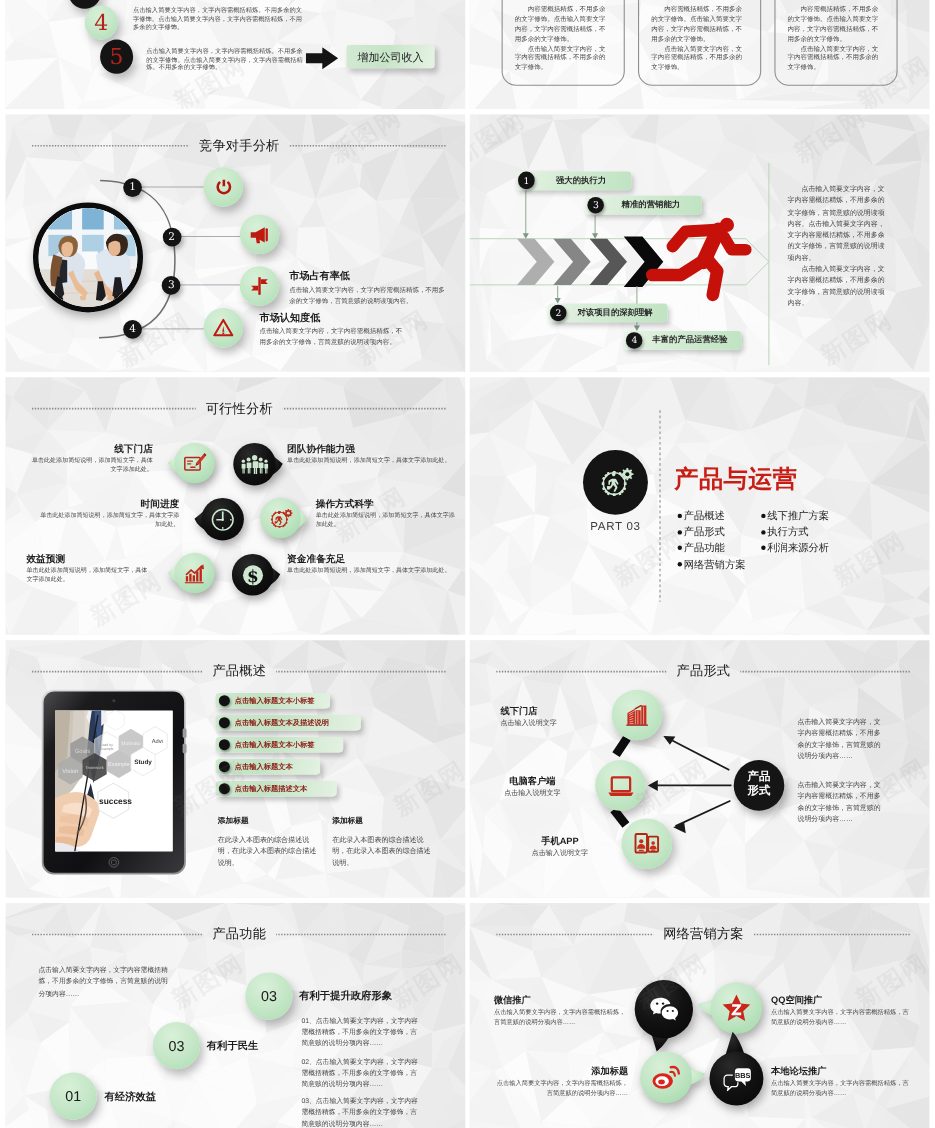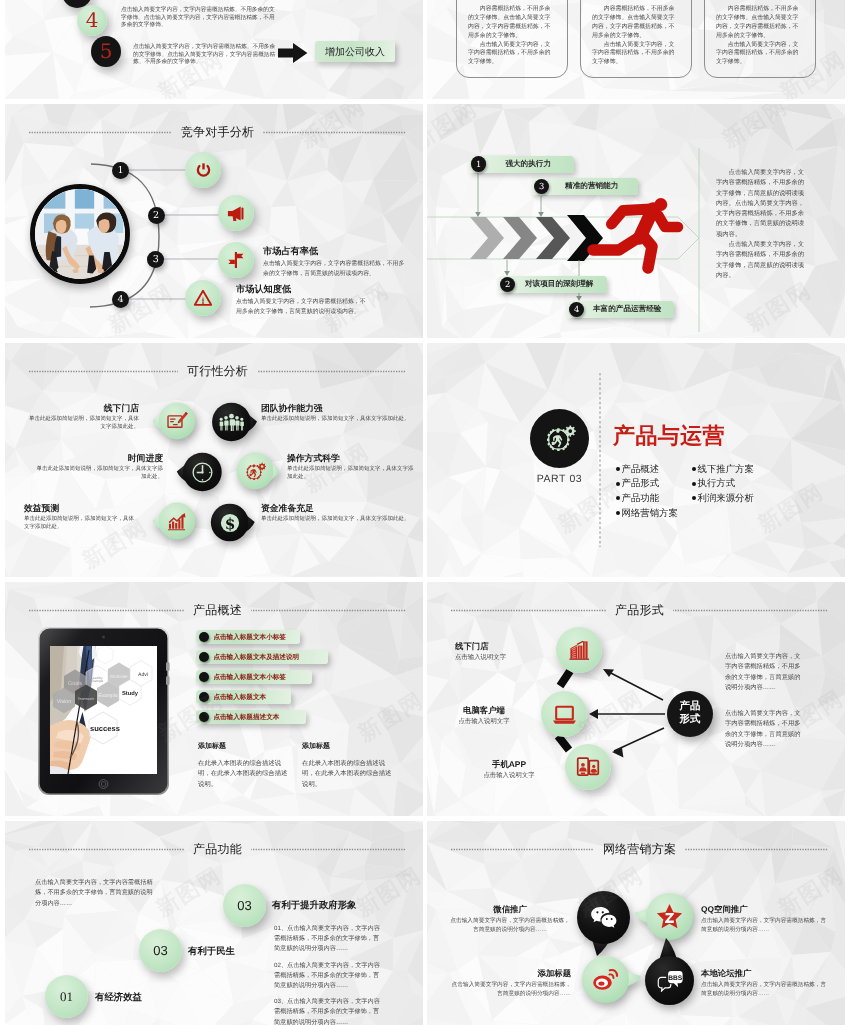--- a/index.html
+++ b/index.html
@@ -2801,21 +2801,21 @@
 
     <div class="cg sh ctr" style="position:absolute;left:218px;top:63px;width:43px;height:43px;
          font-size:13px;color:#1b1b1b;font-family:'Liberation Sans',sans-serif">
         <span>03</span>
       </div>
     <div class="cg sh ctr" style="position:absolute;left:134px;top:108px;width:43px;height:43px;
          font-size:13px;color:#1b1b1b;font-family:'Liberation Sans',sans-serif">
         <span>03</span>
       </div>
     <div class="cg sh ctr" style="position:absolute;left:40px;top:154px;width:43px;height:43px;
-         font-size:13px;color:#1b1b1b;font-family:Liberation Serif, serif">
+         font-size:13px;color:#1b1b1b;font-family:Liberation Sans, sans-serif">
         <span>01</span>
       </div>
 
     <div class="hd" style="position:absolute;left:267px;top:78px;font-size:9.4px">有利于提升政府形象</div>
     <div class="hd" style="position:absolute;left:183px;top:124px;font-size:9.4px">有利于民生</div>
     <div class="hd" style="position:absolute;left:90px;top:170px;font-size:9.4px">有经济效益</div>
 
     <div style="position:absolute;left:269px;top:103px;width:107px">
       <p class="p" style="font-size:6.2px;line-height:10.2px;margin:0 0 6px 0">01、点击输入简要文字内容，文字内容需概括精炼，不用多余的文字修饰，言简意赅的说明分项内容……</p>
       <p class="p" style="font-size:6.2px;line-height:10.2px;margin:0 0 6px 0">02、点击输入简要文字内容，文字内容需概括精炼，不用多余的文字修饰，言简意赅的说明分项内容……</p>
@@ -3109,21 +3109,21 @@
       </svg>
       <span class="ic">
       <svg viewBox="0 0 32 26" width="28" height="22.8">
         <path d="M17.4 2.4 h9.4 a3.6 3.6 0 0 1 3.6 3.6 v6.6 a3.6 3.6 0 0 1 -3.6 3.6 h-2.2 l0.7 4.6 -4.9 -4.6 h-3 a3.6 3.6 0 0 1 -3.6 -3.6 v-6.6 a3.6 3.6 0 0 1 3.6 -3.6 z" fill="#ffffff"></path>
         <path d="M11.6 9.6 h-5.6 a3.4 3.4 0 0 0 -3.4 3.4 v5.2 a3.4 3.4 0 0 0 3.4 3.4 h0.9 l-0.6 3.6 3.9 -3.6 h3.3 a3.4 3.4 0 0 0 3.4 -3.4 v-1.2" fill="none" stroke="#ffffff" stroke-width="1.3"></path>
         <text x="22" y="12.3" font-family="Liberation Sans,sans-serif" font-size="7.6" font-weight="700" fill="#151515" text-anchor="middle">BBS</text>
       </svg>
         </span>
     </div>
 
-    <div style="position:absolute;left:22px;top:82px;width:122px;text-align:center">
+    <div style="position:absolute;left:22px;top:82px;width:122px;text-align:left">
       <div class="hd" style="font-size:8.4px;line-height:12px">微信推广</div>
       <div class="p" style="font-size:5.7px;line-height:9.2px;margin-top:2px">点击输入简要文字内容，文字内容需概括精炼，言简意赅的说明分项内容……</div>
     </div>
     <div style="position:absolute;left:274px;top:82px;width:128px">
       <div class="hd" style="font-size:8.4px;line-height:12px">QQ空间推广</div>
       <div class="p" style="font-size:5.7px;line-height:9.2px;margin-top:2px">点击输入简要文字内容，文字内容需概括精炼，言简意赅的说明分项内容……</div>
     </div>
     <div style="position:absolute;left:22px;top:146px;width:122px;text-align:right">
       <div class="hd" style="font-size:8.4px;line-height:12px">添加标题</div>
       <div class="p" style="font-size:5.7px;line-height:9.2px;margin-top:2px">点击输入简要文字内容，文字内容需概括精炼，言简意赅的说明分项内容……</div>

